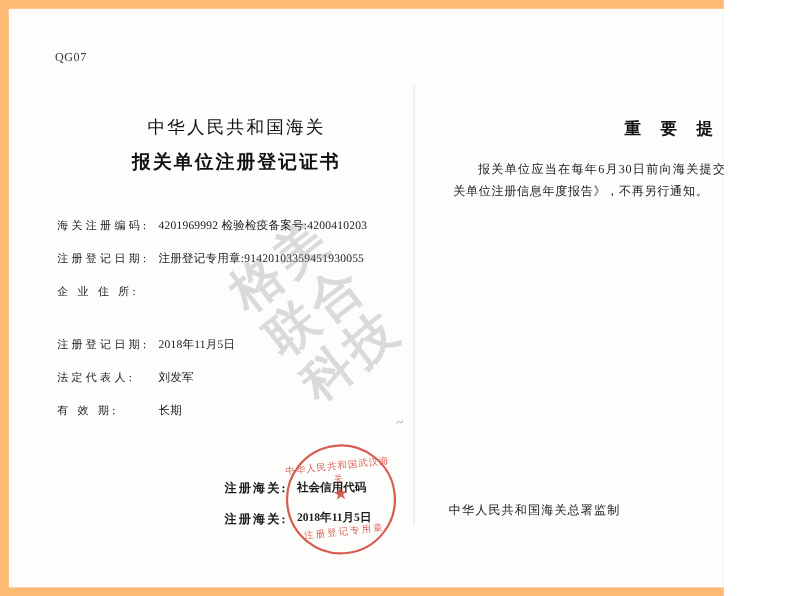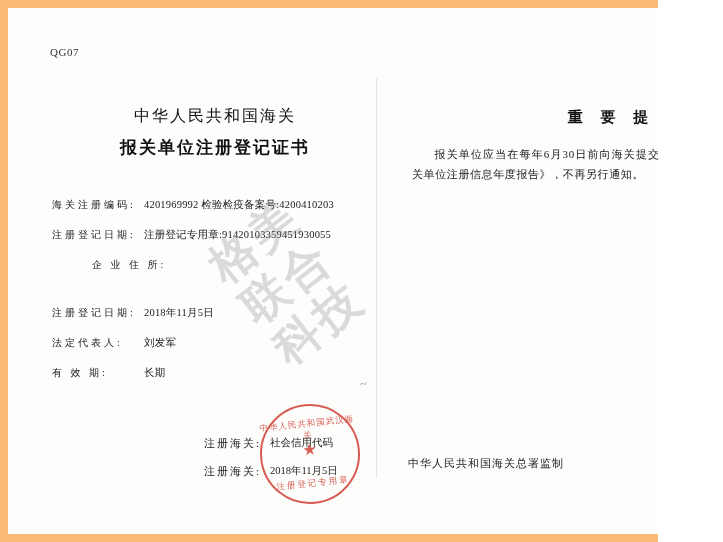--- a/index.html
+++ b/index.html
@@ -75,21 +75,20 @@
     top: 190px;
     width: 320px;
   }
   .field-row {
     position: relative;
     height: 16px;
     margin-bottom: 14px;
   }
   .field-row.tall {
     height: 34px;
-    margin-left: 40px;
   }
   .field-label {
     position: absolute;
     left: 0;
     top: 0;
     width: 86px;
     font-size: 10px;
     letter-spacing: 3px;
     color: #1a1a1a;
     white-space: nowrap;
@@ -113,20 +112,21 @@
   .reg-block {
     position: absolute;
     left: 196px;
     top: 428px;
     width: 170px;
   }
   .reg-row {
     position: relative;
     height: 16px;
     margin-bottom: 12px;
+    font-weight: bold;
   }
   .reg-label {
     position: absolute;
     left: 0;
     top: 0;
     font-size: 11px;
     letter-spacing: 2px;
     white-space: nowrap;
   }
   .reg-value {

